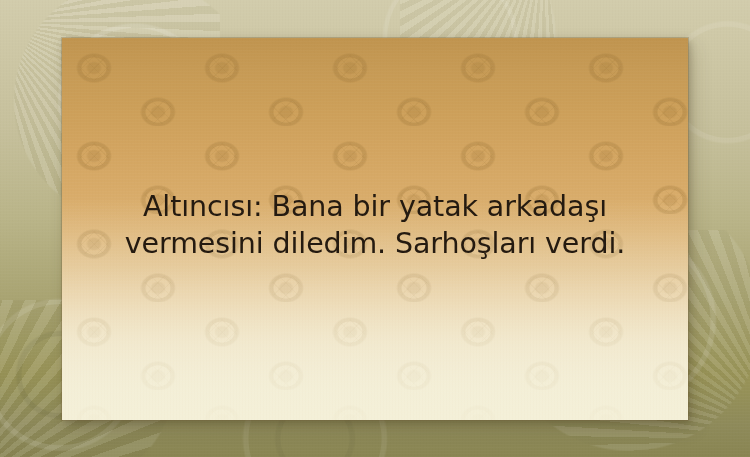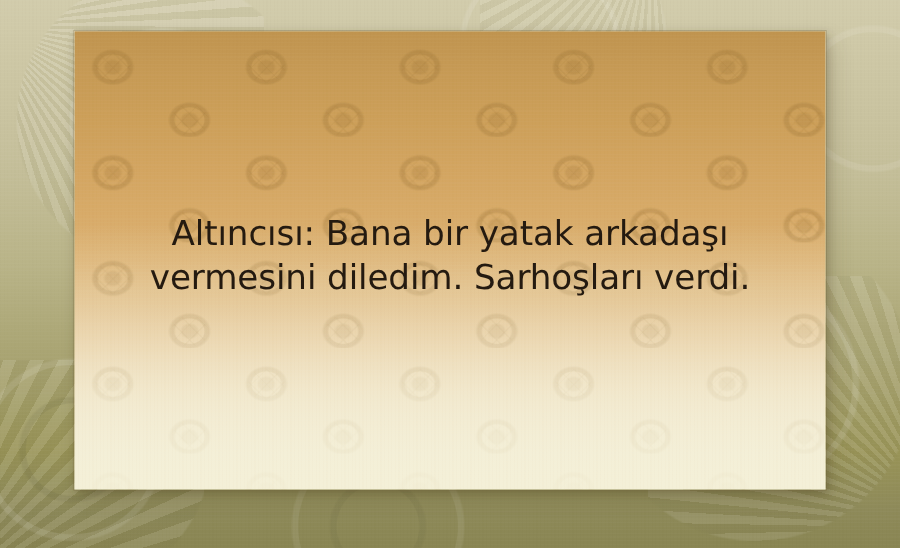--- a/index.html
+++ b/index.html
@@ -91,21 +91,21 @@
     opacity: .25;
     background-image:
       repeating-linear-gradient(0deg, rgba(255,255,255,.08) 0 1px, transparent 1px 3px),
       repeating-linear-gradient(90deg, rgba(80,78,50,.06) 0 1px, transparent 1px 3px);
   }
 
   
   .card {
     position: absolute;
     left: 62px;
-    top: 26px;
+    top: 38px;
     width: 626px;
     height: 382px;
     overflow: hidden;
     box-shadow:
       0 0 0 1px rgba(120,100,60,.30),
       2px 3px 7px rgba(60,50,25,.28),
       6px 8px 18px rgba(60,50,25,.16);
   }
 
   .card-base {

